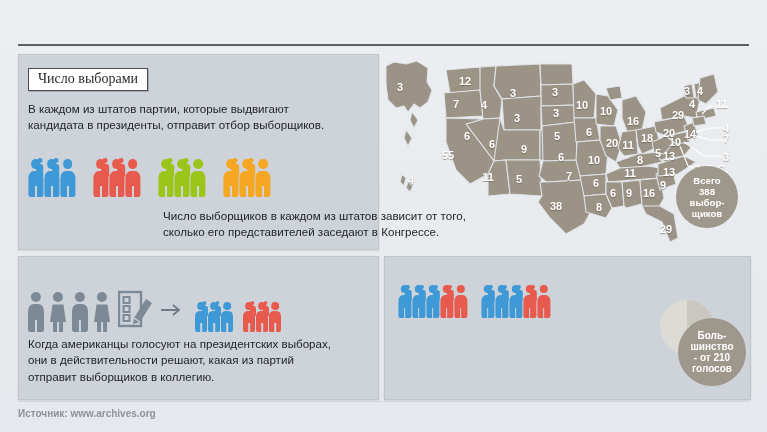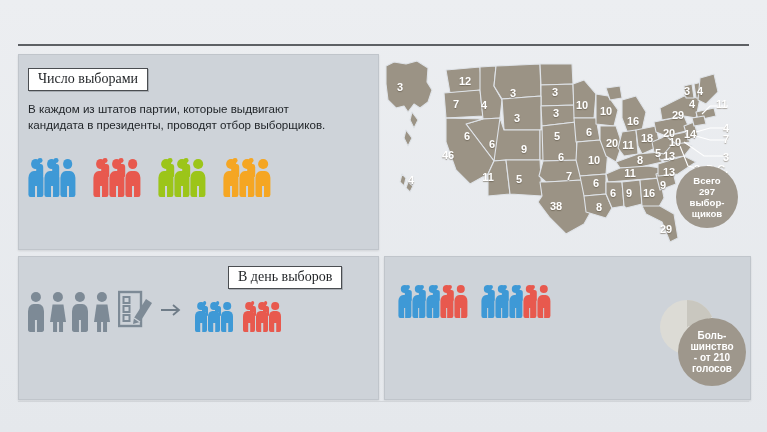--- a/index.html
+++ b/index.html
@@ -129,21 +129,21 @@
 
 <div class="page">
 
   <div class="title-rule"></div>
 
   <div class="panel" id="panel-top"></div>
 
   <div class="chip" id="chip-before">Число выборами</div>
 
   <div class="copy" id="copy-top">В каждом из штатов партии, которые выдвигают
-кандидата в президенты, проводят отбор выборщиков.</div>
+кандидата в президенты, отправит отбор выборщиков.</div>
 
   <div class="people-row" id="people-parties" style="left: 28px; top: 139px; width: 340px; height: 58px;">
       <div style="position: absolute; left: 0px; bottom: 0px; width: 47.2px; height: 57px;">
         <div class="fig" style="left: 8px; bottom: 19.76px; width: 7.6px; height: 19px;">
           <div class="head" style="width: 4.845px; height: 4.845px; top: 0px; background: rgb(62, 153, 214);"></div>
           <div class="body" style="width: 7.6px; height: 13.11px; top: 5.89px; background: rgb(62, 153, 214);"></div>
           <div class="leg-split" style="width: 1px; height: 5.7px; bottom: 0px; background: rgb(206, 211, 217);"></div>
         </div>
         <div class="fig" style="left: 24px; bottom: 19.76px; width: 7.6px; height: 19px;">
           <div class="head" style="width: 4.845px; height: 4.845px; top: 0px; background: rgb(62, 153, 214);"></div>
@@ -242,20 +242,22 @@
           <div class="leg-split" style="width: 1.976px; height: 11.4px; bottom: 0px; background: rgb(206, 211, 217);"></div>
         </div>
         <div class="fig" style="left: 32px; bottom: 0px; width: 15.2px; height: 38px;">
           <div class="head" style="width: 9.69px; height: 9.69px; top: 0px; background: rgb(245, 166, 35);"></div>
           <div class="body" style="width: 15.2px; height: 26.22px; top: 11.78px; background: rgb(245, 166, 35);"></div>
           <div class="leg-split" style="width: 1.976px; height: 11.4px; bottom: 0px; background: rgb(206, 211, 217);"></div>
         </div>
       </div>
     </div>
 
+  <div class="copy" id="copy-top2">Число выборщиков в каждом из штатов зависит от того,
+сколько его представителей заседают в Конгрессе.</div>
 
   <div id="map-wrap">
     <svg width="365" height="192" viewBox="0 0 365 192">
       <g id="map-land" fill="#9b9385" stroke="#dfe3e8" stroke-width="1.1" stroke-linejoin="round">
 
         <path d="M2 10 L10 6 L22 8 L33 5 L44 12 L43 26 L48 34 L44 46 L36 52 L30 48 L24 56 L20 50 L12 52 L4 44 L2 28 Z"></path>
         <path d="M28 56 L34 64 L30 72 L26 64 Z"></path>
         <path d="M22 74 L28 82 L24 90 L20 82 Z"></path>
 
         <path d="M18 118 L22 122 L20 130 L16 126 Z"></path>
@@ -367,21 +369,21 @@
         <div class="mapnum" style="left: 81px; top: 25px;">12</div>
         <div class="mapnum" style="left: 72px; top: 48px;">7</div>
         <div class="mapnum" style="left: 100px; top: 49px;">4</div>
         <div class="mapnum" style="left: 129px; top: 37px;">3</div>
         <div class="mapnum" style="left: 171px; top: 36px;">3</div>
         <div class="mapnum" style="left: 172px; top: 57px;">3</div>
         <div class="mapnum" style="left: 133px; top: 62px;">3</div>
         <div class="mapnum" style="left: 83px; top: 80px;">6</div>
         <div class="mapnum" style="left: 108px; top: 88px;">6</div>
         <div class="mapnum" style="left: 140px; top: 93px;">9</div>
-        <div class="mapnum" style="left: 64px; top: 99px;">46</div>
+        <div class="mapnum" style="left: 64px; top: 99px;">55</div>
         <div class="mapnum" style="left: 104px; top: 121px;">11</div>
         <div class="mapnum" style="left: 135px; top: 123px;">5</div>
         <div class="mapnum" style="left: 173px; top: 80px;">5</div>
         <div class="mapnum" style="left: 177px; top: 101px;">6</div>
         <div class="mapnum" style="left: 185px; top: 120px;">7</div>
         <div class="mapnum" style="left: 172px; top: 150px;">38</div>
         <div class="mapnum" style="left: 198px; top: 49px;">10</div>
         <div class="mapnum" style="left: 205px; top: 76px;">6</div>
         <div class="mapnum" style="left: 210px; top: 104px;">10</div>
         <div class="mapnum" style="left: 212px; top: 127px;">6</div>
@@ -410,27 +412,26 @@
         <div class="mapnum" style="left: 308px; top: 48px;">4</div>
         <div class="leadlbl" style="left: 332px; top: 48px;">11</div>
         <div class="leadlbl" style="left: 339px; top: 72px;">4</div>
         <div class="leadlbl" style="left: 339px; top: 83px;">7</div>
         <div class="leadlbl" style="left: 339px; top: 101px;">3</div>
         <div class="leadlbl" style="left: 310px; top: 113px;">3, D.C.</div>
       </div>
   </div>
 
   <div class="badge" id="badge-total">Всего
-297
+388
 выбор-
 щиков</div>
 
   <div class="panel" id="panel-bl"></div>
 
-  <div class="chip" id="chip-day">В день выборов</div>
 
   <div class="people-row" id="people-voters" style="left: 28px; top: 290px; width: 95px; height: 42px;">
       <div class="fig" style="left: 0px; bottom: 0px; width: 16px; height: 40px;">
         <div class="head" style="width: 10.2px; height: 10.2px; top: 0px; background: rgb(125, 138, 150);"></div>
         <div class="body" style="width: 16px; height: 27.6px; top: 12.4px; background: rgb(125, 138, 150);"></div>
         <div class="leg-split" style="width: 2.08px; height: 12px; bottom: 0px; background: rgb(206, 211, 217);"></div>
       </div>
       <div class="fig" style="left: 22px; bottom: 0px; width: 16px; height: 40px;">
         <div class="head" style="width: 10.2px; height: 10.2px; top: 0px; background: rgb(125, 138, 150);"></div>
         <div style="position: absolute; left: 50%; transform: translateX(-50%); top: 12.4px; width: 16px; height: 17.6px; background: rgb(125, 138, 150); clip-path: polygon(16% 0%, 84% 0%, 100% 100%, 0% 100%);"></div>
@@ -513,20 +514,23 @@
           <div class="leg-split" style="width: 1.56px; height: 9px; bottom: 0px; background: rgb(206, 211, 217);"></div>
         </div>
         <div class="fig" style="left: 26px; bottom: 0px; width: 12px; height: 30px;">
           <div class="head" style="width: 7.65px; height: 7.65px; top: 0px; background: rgb(232, 89, 78);"></div>
           <div class="body" style="width: 12px; height: 20.7px; top: 9.3px; background: rgb(232, 89, 78);"></div>
           <div class="leg-split" style="width: 1.56px; height: 9px; bottom: 0px; background: rgb(206, 211, 217);"></div>
         </div>
       </div>
     </div>
 
+  <div class="copy" id="copy-bl">Когда американцы голосуют на президентских выборах,
+они в действительности решают, какая из партий
+отправит выборщиков в коллегию.</div>
 
   <div class="panel" id="panel-br"></div>
 
 
   <div class="people-row" id="people-after" style="left: 398px; top: 268px; width: 220px; height: 50px;">
       <div style="position: absolute; left: 0px; bottom: 0px; width: 69.2px; height: 49.5px;">
         <div class="fig" style="left: 7px; bottom: 17.16px; width: 6.4px; height: 16px;">
           <div class="head" style="width: 4.08px; height: 4.08px; top: 0px; background: rgb(62, 153, 214);"></div>
           <div class="body" style="width: 6.4px; height: 11.04px; top: 4.96px; background: rgb(62, 153, 214);"></div>
           <div class="leg-split" style="width: 1px; height: 4.8px; bottom: 0px; background: rgb(206, 211, 217);"></div>
@@ -625,14 +629,15 @@
   <div class="pie">
     <div class="wedge"></div>
   </div>
 
   <div class="badge" id="badge-major">Боль-
 шинство
 - от 210
 голосов</div>
 
   <div class="source-rule"></div>
+  <div class="source">Источник: www.archives.org</div>
 
 </div>
 
 </body></html>

